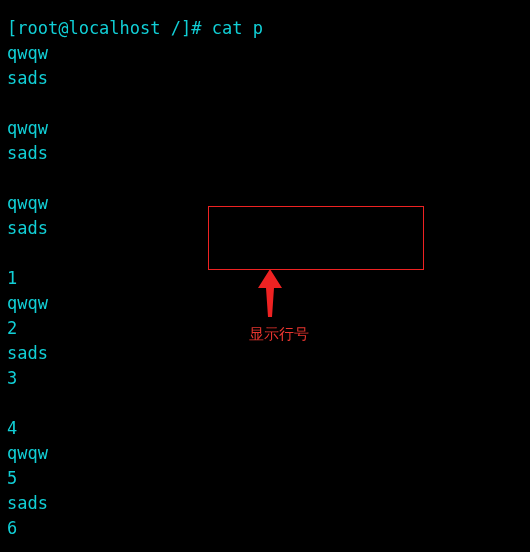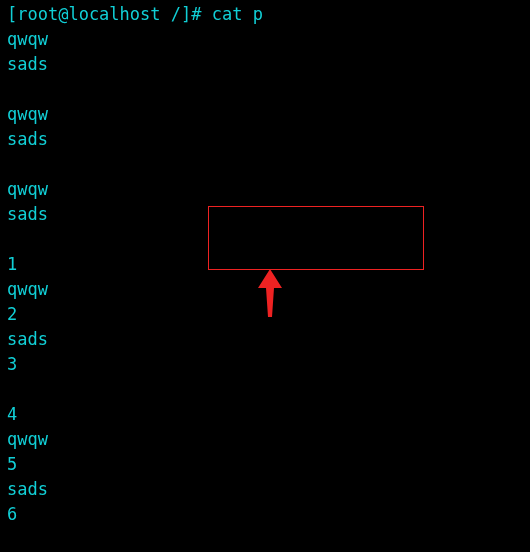--- a/index.html
+++ b/index.html
@@ -14,21 +14,21 @@
     background: #000000;
     overflow: hidden;
     font-family: "DejaVu Sans Mono", "Liberation Mono", monospace;
   }
   #terminal {
     position: absolute;
     left: 0;
     top: 0;
     width: 530px;
     height: 552px;
-    padding: 2px 0 0 7px;
+    padding: 16px 0 0 7px;
     box-sizing: border-box;
   }
   .tline {
     height: 25px;
     line-height: 25px;
     font-size: 17px;
     color: #11CFD6;
     white-space: pre;
     letter-spacing: 0px;
   }
@@ -102,15 +102,16 @@
       <div class="tline">6</div>
     </div>
 
   <div id="annotation">
     <div id="highlight-box"></div>
 
     <svg id="callout-arrow" viewBox="0 0 36 50" xmlns="http://www.w3.org/2000/svg">
       <polygon points="18,1 30,20 22,20 20,49 16,49 14,20 6,20" fill="#EE2222"></polygon>
     </svg>
 
+    <div id="callout-label">显示行号</div>
   </div>
 
 </div>
 
 </body></html>

